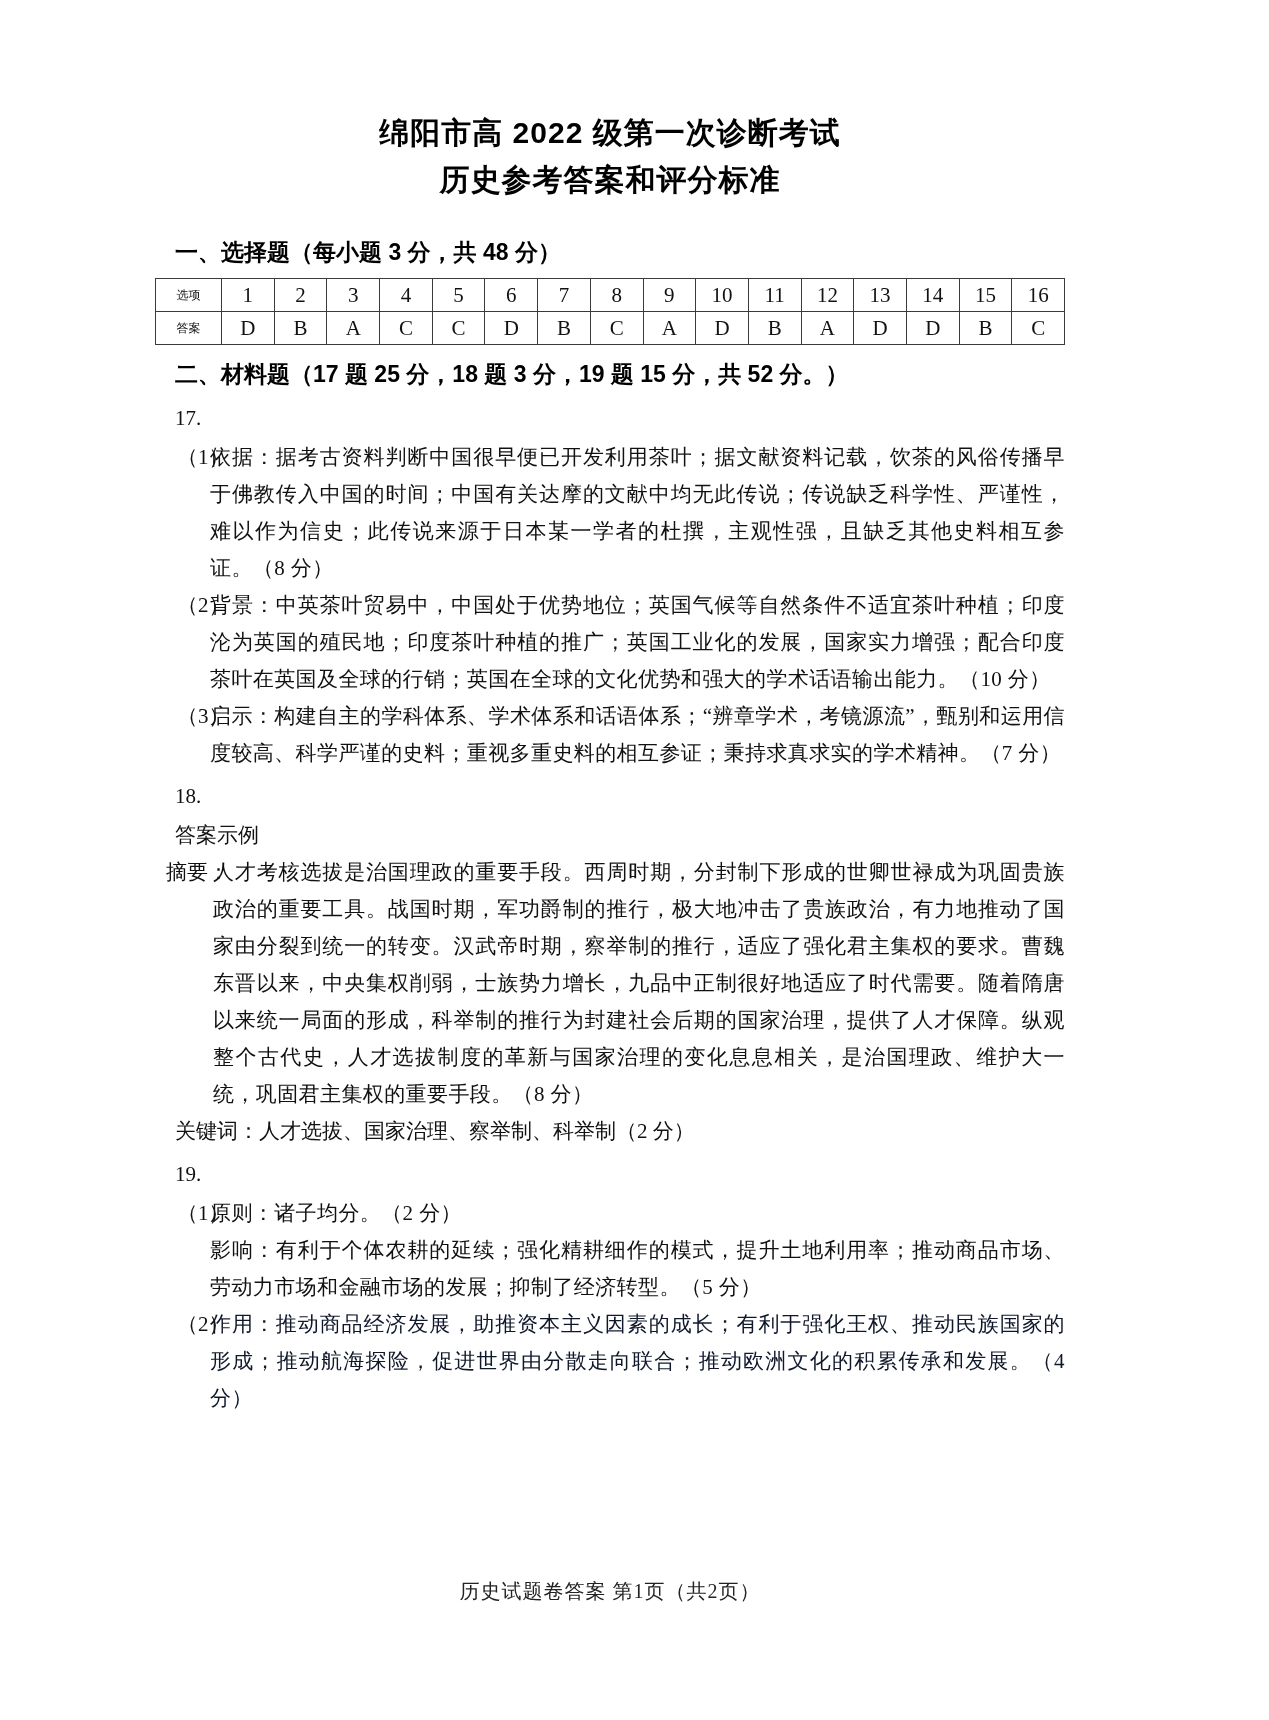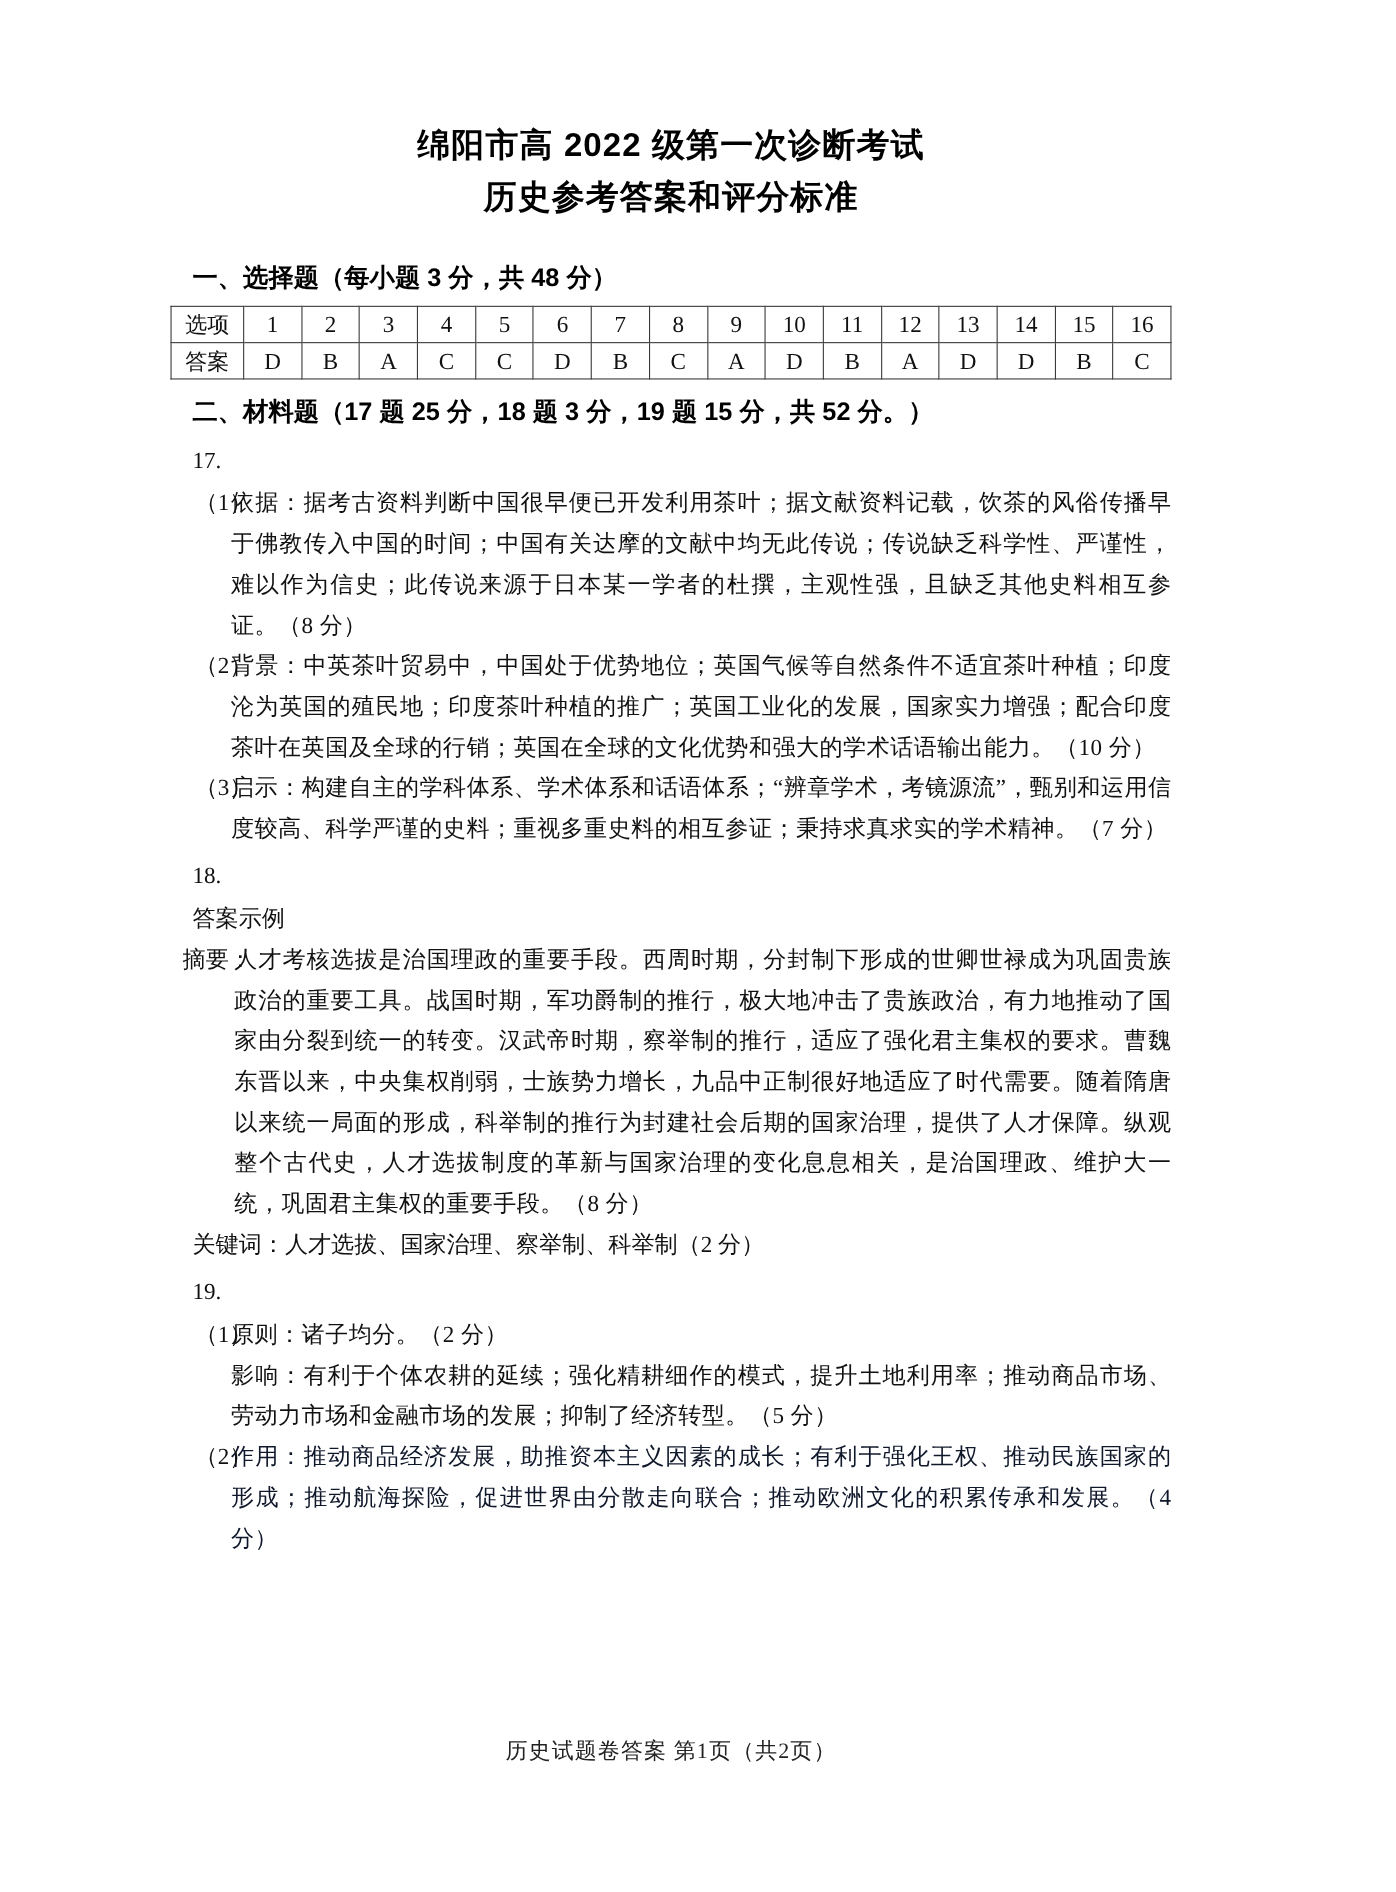--- a/index.html
+++ b/index.html
@@ -42,21 +42,21 @@
     table-layout:fixed;
   }
   table.answers td{
     border:1px solid #3a3a3a;
     height:32px;
     text-align:center;
     vertical-align:middle;
     font-size:21px;
     padding:0;
   }
-  table.answers td.label{font-size:20px;}
+  table.answers td.label{font-size:12px;}
   col.c-label{width:66px;}
   .qnum{
     margin:6px 0 2px 20px;
     font-size:21px;
     line-height:37px;
   }
   .item{
     position:relative;
     padding-left:55px;
     font-size:21px;

